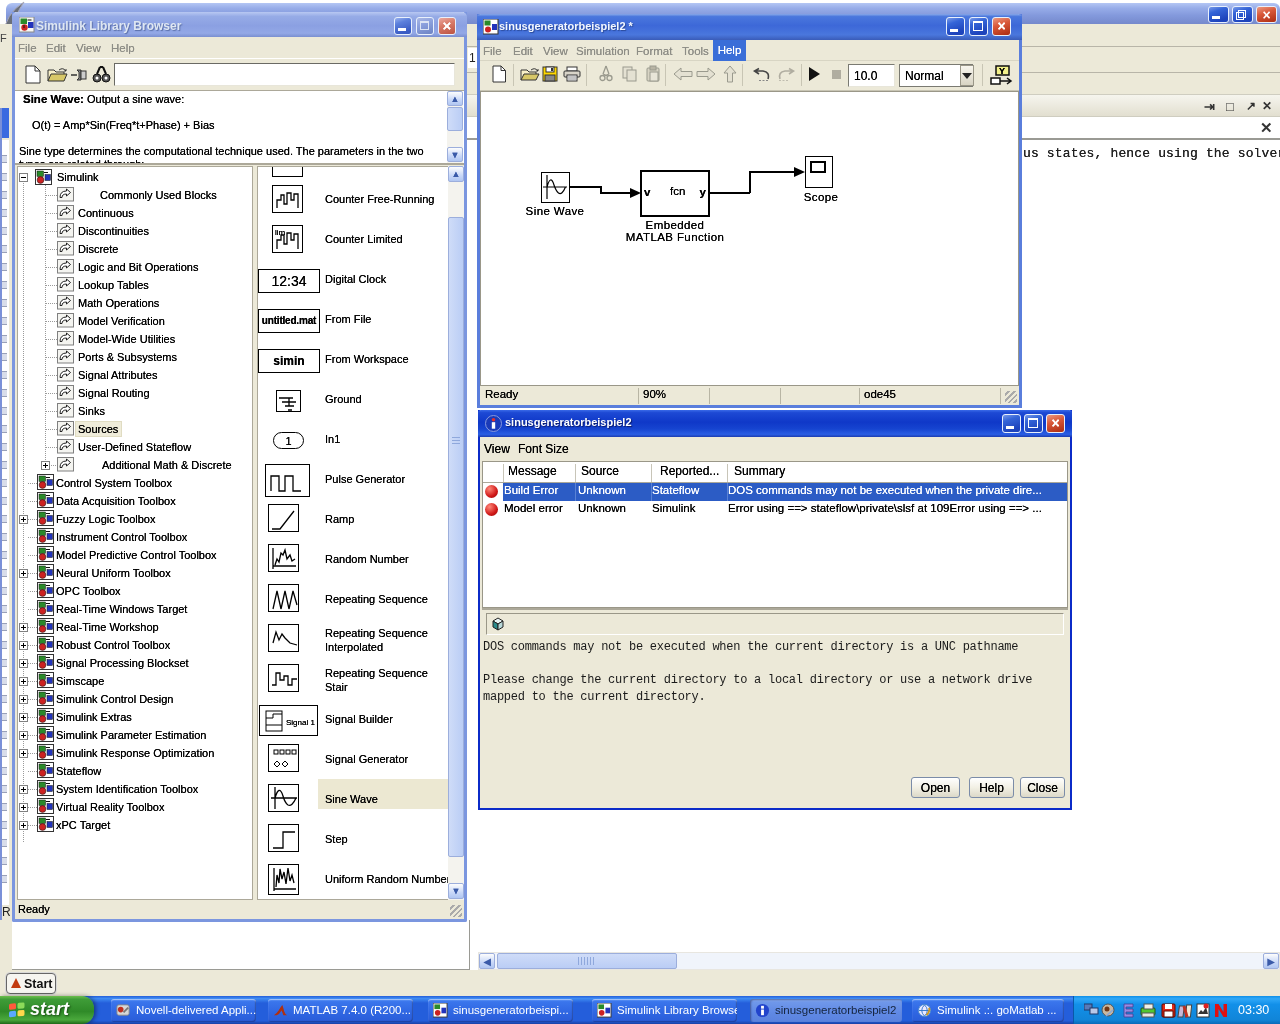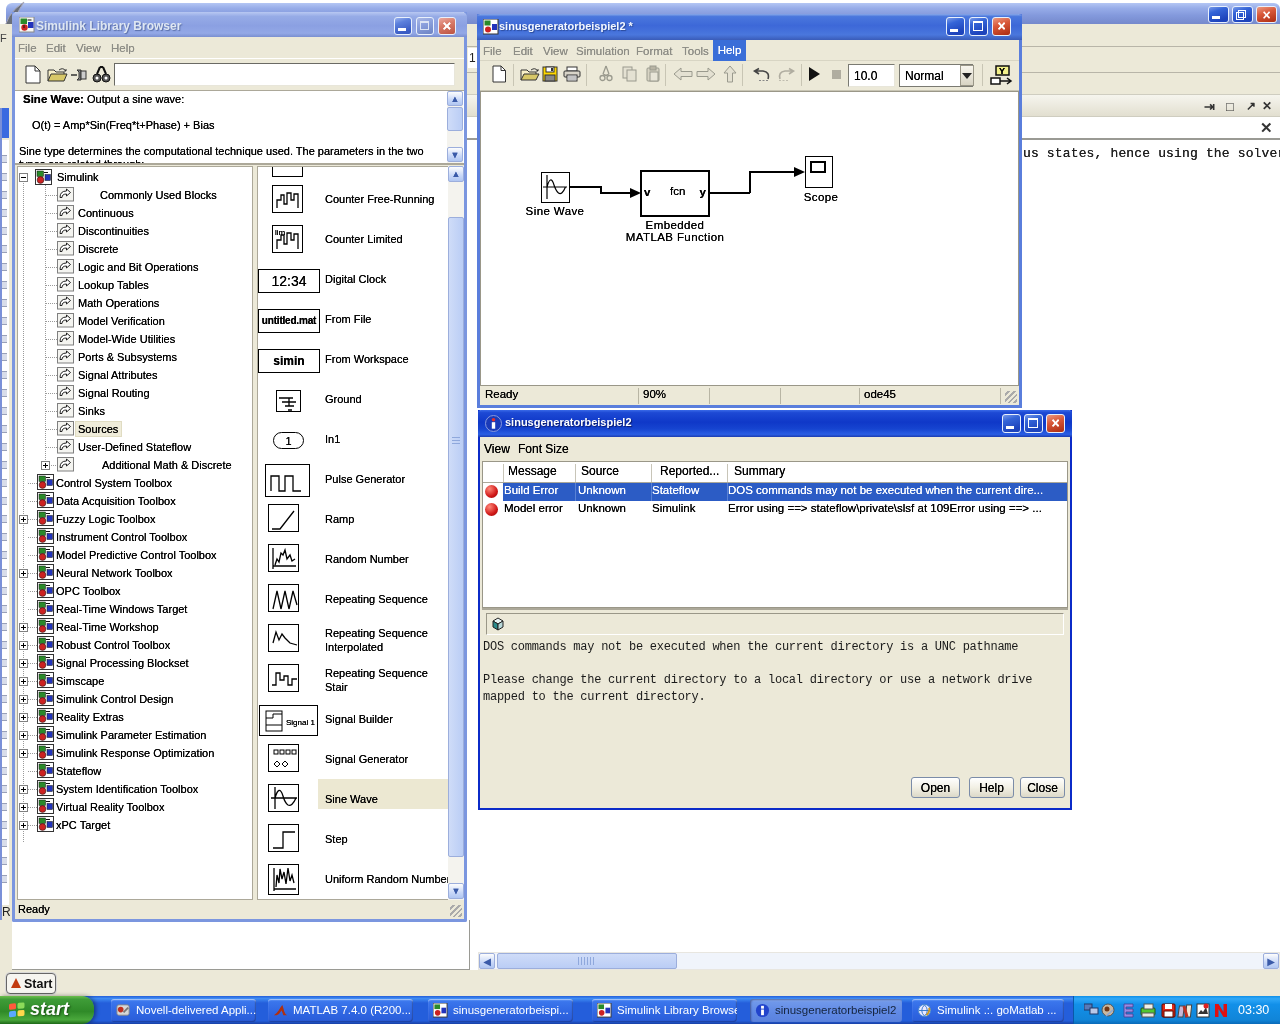--- a/index.html
+++ b/index.html
@@ -300,21 +300,21 @@
       <span class="abs" style="left:168px;top:2px;width:1px;height:18px;background:#c8c5b8;"></span>
       <span class="abs" style="left:244px;top:2px;width:1px;height:18px;background:#c8c5b8;"></span>
     </div>
 
     <div class="abs" style="left:0;top:21px;width:586px;height:18px;font-size:11.5px;">
       <span class="abs" style="left:20px;top:0;width:566px;height:18px;background:#2c5cc5;"></span>
       <span class="abs" style="left:2px;top:2px;width:13px;height:13px;border-radius:50%;background:radial-gradient(circle at 35% 30%,#ff8878,#d01818 60%,#900808);"></span>
       <span class="abs" style="left:21px;top:1px;color:#fff;">Build Error</span>
       <span class="abs" style="left:95px;top:1px;color:#fff;">Unknown</span>
       <span class="abs" style="left:169px;top:1px;color:#fff;">Stateflow</span>
-      <span class="abs" style="left:245px;top:1px;color:#fff;white-space:nowrap;">DOS commands may not be executed when the current dire...</span>
+      <span class="abs" style="left:245px;top:1px;color:#fff;white-space:nowrap;">DOS commands may not be executed when the private dire...</span>
       <span class="abs" style="left:92px;top:0;width:1px;height:18px;background:#5a82d5;"></span>
       <span class="abs" style="left:168px;top:0;width:1px;height:18px;background:#5a82d5;"></span>
       <span class="abs" style="left:244px;top:0;width:1px;height:18px;background:#5a82d5;"></span>
     </div>
 
     <div class="abs" style="left:0;top:39px;width:586px;height:18px;font-size:11.5px;color:#000;">
       <span class="abs" style="left:2px;top:2px;width:13px;height:13px;border-radius:50%;background:radial-gradient(circle at 35% 30%,#ff8878,#d01818 60%,#900808);"></span>
       <span class="abs" style="left:21px;top:1px;">Model error</span>
       <span class="abs" style="left:95px;top:1px;">Unknown</span>
       <span class="abs" style="left:169px;top:1px;">Simulink</span>
@@ -534,21 +534,21 @@
         </svg>
         <span class="abs" style="left:38px;top:364px;">Instrument Control Toolbox</span>
 <svg class="abs" style="left:19px;top:379px;" width="17" height="16" viewBox="0 0 17 16">
           <use href="#simicon"></use>
         </svg>
         <span class="abs" style="left:38px;top:382px;">Model Predictive Control Toolbox</span>
 <span class="expb plus" style="left:1px;top:402px;"></span>
         <svg class="abs" style="left:19px;top:397px;" width="17" height="16" viewBox="0 0 17 16">
           <use href="#simicon"></use>
         </svg>
-        <span class="abs" style="left:38px;top:400px;">Neural Network Toolbox</span>
+        <span class="abs" style="left:38px;top:400px;">Neural Uniform Toolbox</span>
 <svg class="abs" style="left:19px;top:415px;" width="17" height="16" viewBox="0 0 17 16">
           <use href="#simicon"></use>
         </svg>
         <span class="abs" style="left:38px;top:418px;">OPC Toolbox</span>
 <svg class="abs" style="left:19px;top:433px;" width="17" height="16" viewBox="0 0 17 16">
           <use href="#simicon"></use>
         </svg>
         <span class="abs" style="left:38px;top:436px;">Real-Time Windows Target</span>
 <span class="expb plus" style="left:1px;top:456px;"></span>
         <svg class="abs" style="left:19px;top:451px;" width="17" height="16" viewBox="0 0 17 16">
@@ -572,21 +572,21 @@
         <span class="abs" style="left:38px;top:508px;">Simscape</span>
 <span class="expb plus" style="left:1px;top:528px;"></span>
         <svg class="abs" style="left:19px;top:523px;" width="17" height="16" viewBox="0 0 17 16">
           <use href="#simicon"></use>
         </svg>
         <span class="abs" style="left:38px;top:526px;">Simulink Control Design</span>
 <span class="expb plus" style="left:1px;top:546px;"></span>
         <svg class="abs" style="left:19px;top:541px;" width="17" height="16" viewBox="0 0 17 16">
           <use href="#simicon"></use>
         </svg>
-        <span class="abs" style="left:38px;top:544px;">Reality Extras</span>
+        <span class="abs" style="left:38px;top:544px;">Simulink Extras</span>
 <span class="expb plus" style="left:1px;top:564px;"></span>
         <svg class="abs" style="left:19px;top:559px;" width="17" height="16" viewBox="0 0 17 16">
           <use href="#simicon"></use>
         </svg>
         <span class="abs" style="left:38px;top:562px;">Simulink Parameter Estimation</span>
 <span class="expb plus" style="left:1px;top:582px;"></span>
         <svg class="abs" style="left:19px;top:577px;" width="17" height="16" viewBox="0 0 17 16">
           <use href="#simicon"></use>
         </svg>
         <span class="abs" style="left:38px;top:580px;">Simulink Response Optimization</span>

